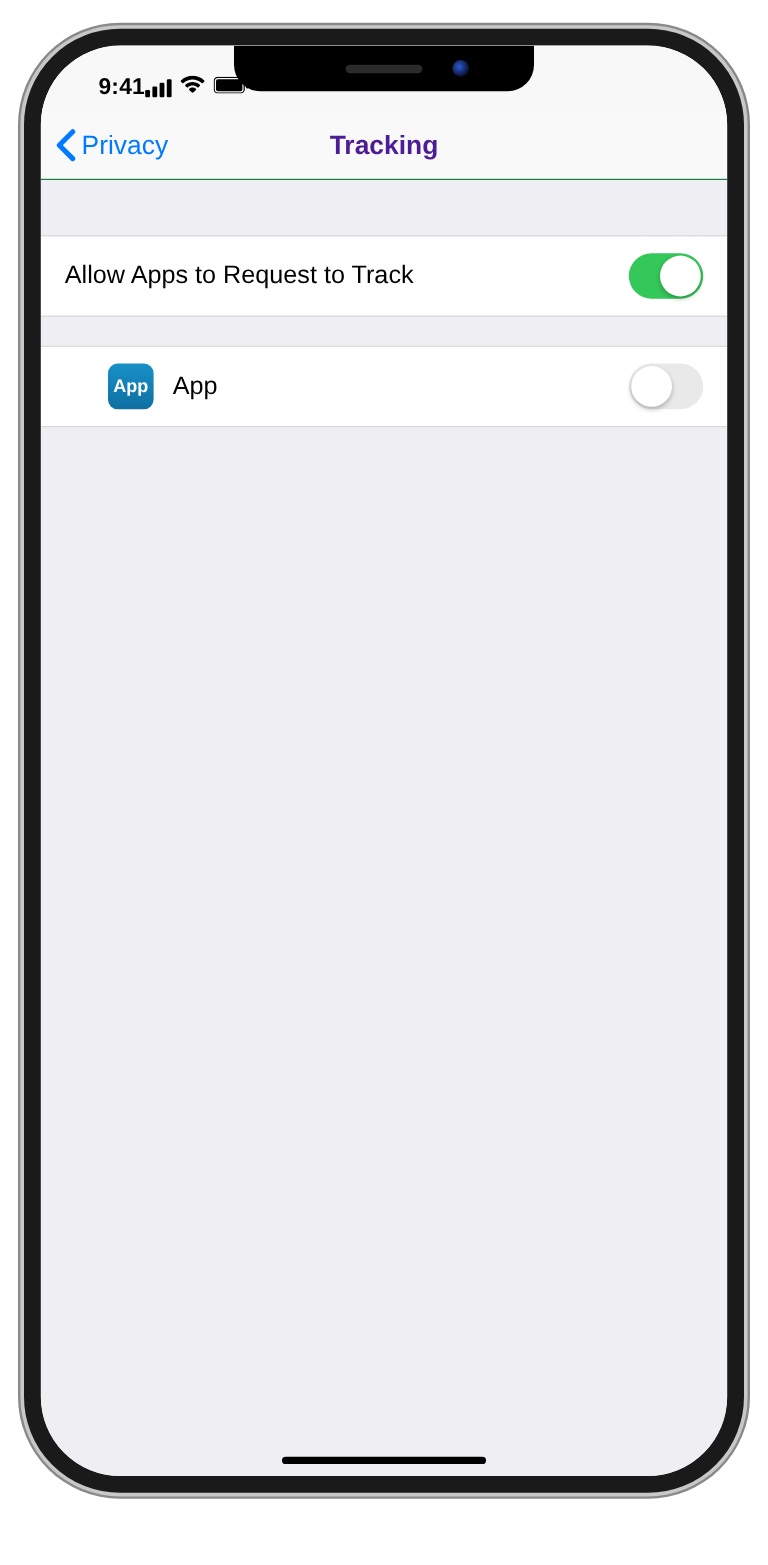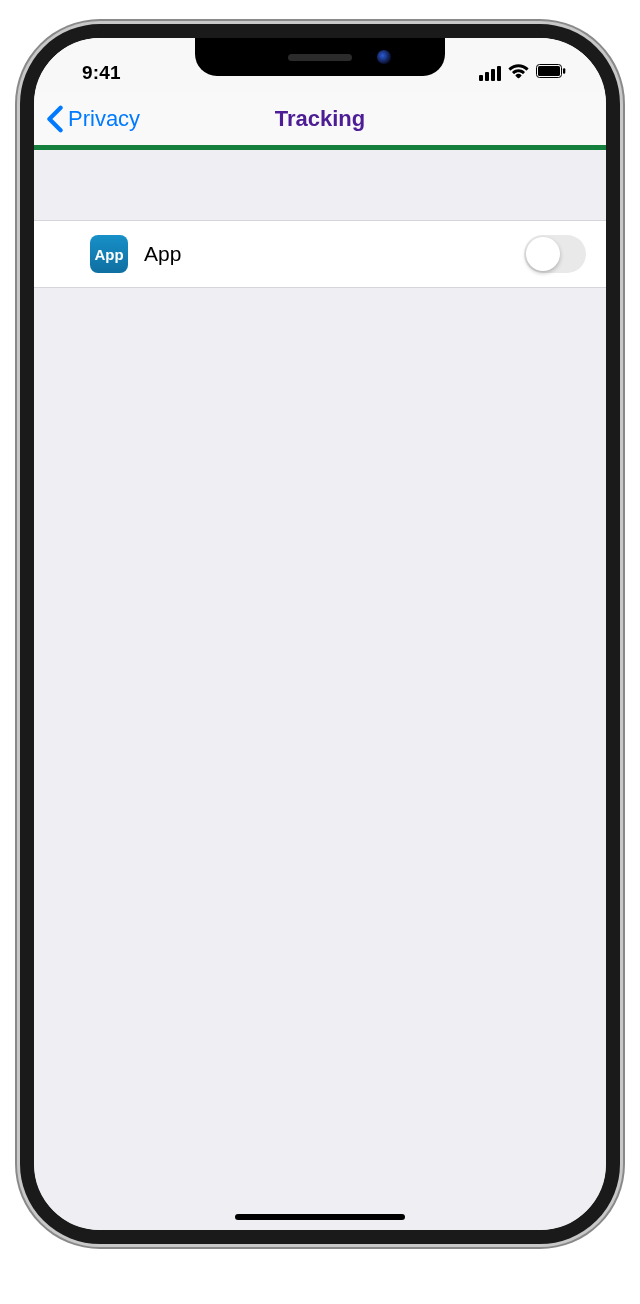--- a/index.html
+++ b/index.html
@@ -59,21 +59,20 @@
       background: radial-gradient(circle at 40% 40%, #2b5bd7 0%, #0a0f2d 70%);
       position: absolute;
       right: 54px;
       top: 12px;
     }
 
     
     .status-bar {
       height: 54px;
       display: flex;
-      justify-content: space-between;
       align-items: center;
       padding: 16px 32px 0;
       background: #f8f8f9;
     }
     .status-time {
       font-weight: 600;
       font-size: 19px;
       letter-spacing: 0.2px;
       padding-left: 16px;
     }
@@ -86,21 +85,21 @@
     .signal-bars { display: flex; align-items: flex-end; gap: 2px; }
     .signal-bars span { width: 4px; background: #000; border-radius: 1px; }
     .signal-bars span:nth-child(1){height:6px}
     .signal-bars span:nth-child(2){height:9px}
     .signal-bars span:nth-child(3){height:12px}
     .signal-bars span:nth-child(4){height:15px}
 
     
     .nav-bar {
       background: #f9f9f9;
-      border-bottom: 5px solid #15803d;
+      border-bottom: 1px solid #15803d;
       height: 58px;
       position: relative;
       display: flex;
       align-items: center;
       justify-content: center;
     }
     .nav-back {
       position: absolute;
       left: 12px;
       display: flex;
@@ -233,20 +232,26 @@
             <path fill="none" stroke="#007aff" stroke-width="3" stroke-linecap="round" stroke-linejoin="round" d="M10 2 2 10l8 8"></path>
           </svg>
         <span>Privacy</span>
       </div>
       <span class="nav-title">Tracking</span>
     </div>
 
     <div class="content">
       <div class="gap"></div>
 
+      <div class="row row-bordered">
+        <span>Allow Apps to Request to Track</span>
+        <div class="switch on">
+          <div class="knob"></div>
+        </div>
+      </div>
 
 
       <div class="gap2"></div>
 
       <div class="row row-bordered">
         <div class="row-left">
           <div class="app-icon">App</div>
           <span>App</span>
         </div>
         <div class="switch off">

